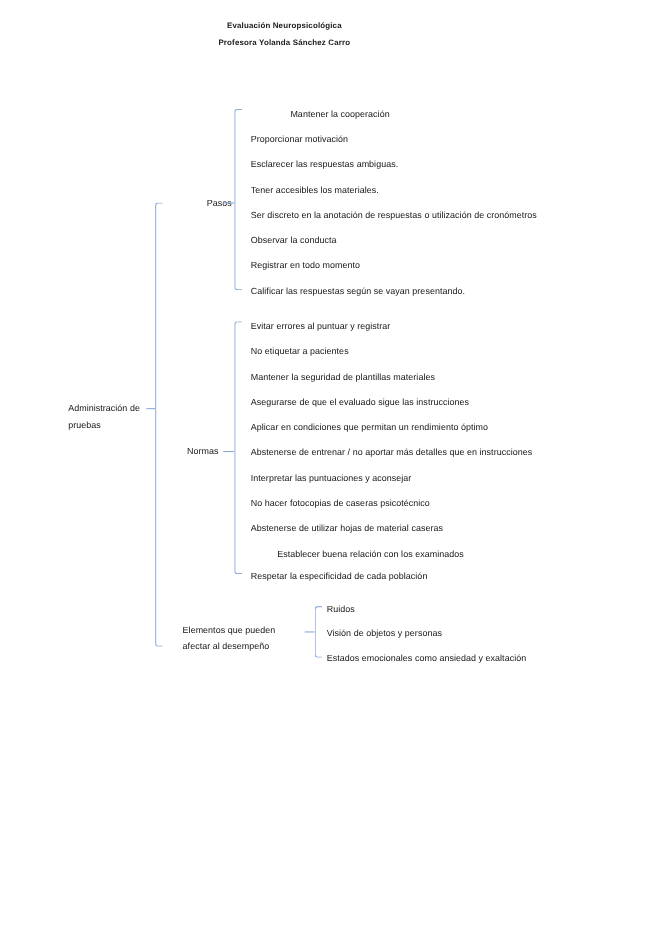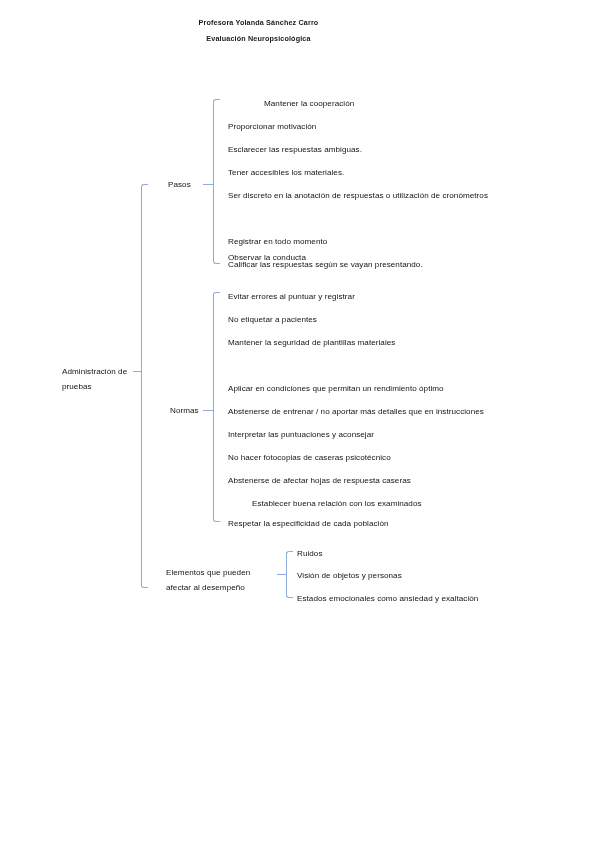--- a/index.html
+++ b/index.html
@@ -69,58 +69,59 @@
     height: 0;
     border-top: 1px solid #8FAADC;
   }
 </style>
 </head>
 <body>
 
 <div class="page">
 
   <div class="doc-header">
+    <div class="hline">Evaluación Neuropsicológica</div>
     <div class="hline">Profesora Yolanda Sánchez Carro</div>
-    <div class="hline">Evaluación Neuropsicológica</div>
   </div>
 
   <div class="node two-line" style="left:62px; top:365px; width:96px;">
     <span class="ln">Administración de</span>
     <span class="ln">pruebas</span>
   </div>
 
   <div class="stub" style="left:133px; top:371px; width:8px;"></div>
 
   <div class="bracket" style="left:141px; top:184px; height:404px;"></div>
 
-  <div class="node" style="left:168px; top:179px;">Pasos</div>
+  <div class="node" style="left:188px; top:179px;">Pasos</div>
   <div class="stub" style="left:203px; top:184px; width:10px;"></div>
   <div class="bracket" style="left:213px; top:99px; height:165px;"></div>
 
   <div class="node" style="left:228px; top:98px;padding-left:36px;">Mantener la cooperación</div>
   <div class="node" style="left:228px; top:121px;">Proporcionar motivación</div>
   <div class="node" style="left:228px; top:144px;">Esclarecer las respuestas ambiguas.</div>
   <div class="node" style="left:228px; top:167px;">Tener accesibles los materiales.</div>
   <div class="node" style="left:228px; top:190px;">Ser discreto en la anotación de respuestas o utilización de cronómetros</div>
-  <div class="node" style="left:228px; top:213px;margin-top:39px;">Observar la conducta</div>
+  <div class="node" style="left:228px; top:213px;">Observar la conducta</div>
   <div class="node" style="left:228px; top:236px;">Registrar en todo momento</div>
   <div class="node" style="left:228px; top:259px;">Calificar las respuestas según se vayan presentando.</div>
 
   <div class="node" style="left:170px; top:405px;">Normas</div>
   <div class="stub" style="left:203px; top:410px; width:10px;"></div>
   <div class="bracket" style="left:213px; top:292px; height:230px;"></div>
 
   <div class="node" style="left:228px; top:291px;">Evitar errores al puntuar y registrar</div>
   <div class="node" style="left:228px; top:314px;">No etiquetar a pacientes</div>
   <div class="node" style="left:228px; top:337px;">Mantener la seguridad de plantillas materiales</div>
+  <div class="node" style="left:228px; top:360px;">Asegurarse de que el evaluado sigue las instrucciones</div>
   <div class="node" style="left:228px; top:406px;">Abstenerse de entrenar / no aportar más detalles que en instrucciones</div>
   <div class="node" style="left:228px; top:383px;">Aplicar en condiciones que permitan un rendimiento óptimo</div>
   <div class="node" style="left:228px; top:429px;">Interpretar las puntuaciones y aconsejar</div>
   <div class="node" style="left:228px; top:452px;">No hacer fotocopias de caseras psicotécnico</div>
-  <div class="node" style="left:228px; top:475px;">Abstenerse de afectar hojas de respuesta caseras</div>
+  <div class="node" style="left:228px; top:475px;">Abstenerse de utilizar hojas de material caseras</div>
   <div class="node" style="left:228px; top:498px;padding-left:24px;">Establecer buena relación con los examinados</div>
   <div class="node" style="left:228px; top:518px;text-align:center;">Respetar la especificidad de cada población</div>
 
   <div class="node two-line" style="left:166px; top:566px; width:112px;">
     <span class="ln">Elementos que pueden</span>
     <span class="ln">afectar al desempeño</span>
   </div>
   <div class="stub" style="left:277px; top:574px; width:9px;"></div>
   <div class="bracket" style="left:286px; top:551px; height:47px;"></div>
 

